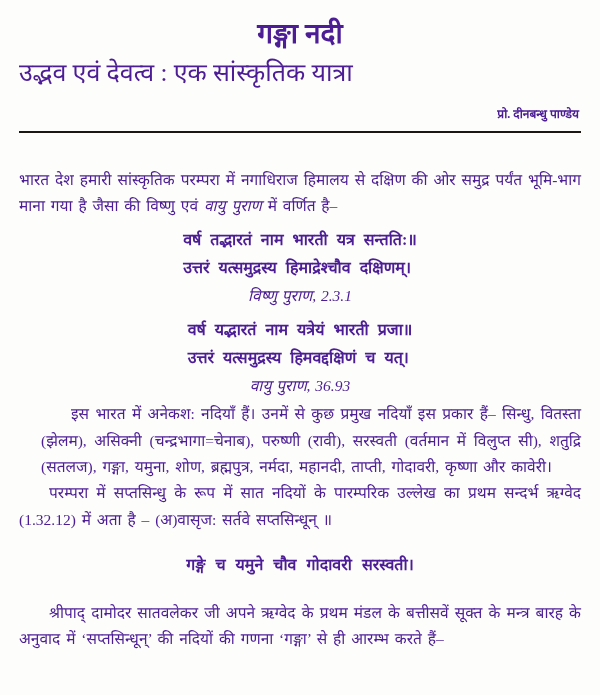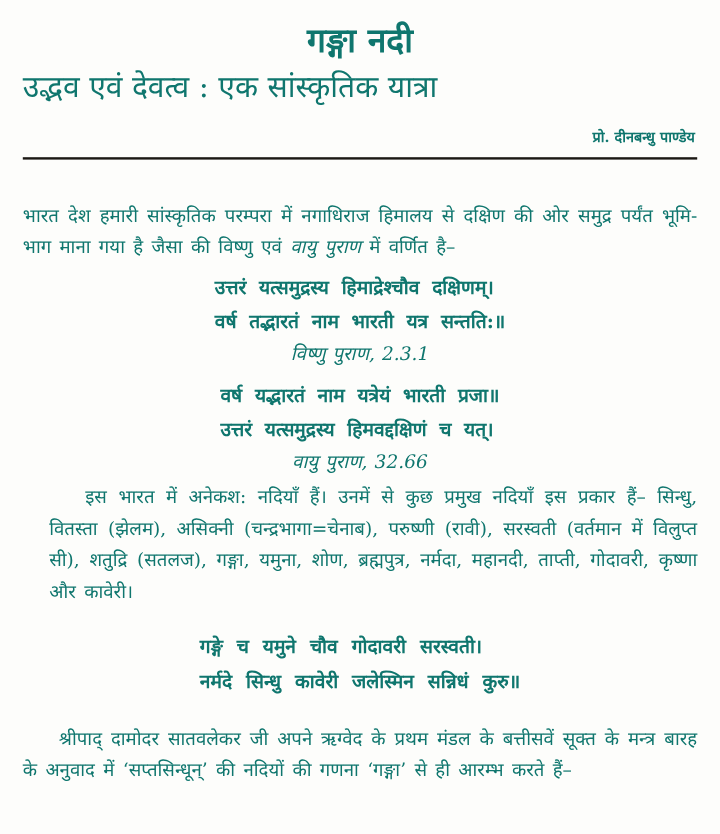--- a/index.html
+++ b/index.html
@@ -7,23 +7,24 @@
   body {
     background: #e8e8e8;
     font-family: "DejaVu Serif", "Liberation Serif", serif;
   }
   .page {
     position: relative;
     width: 600px;
     height: 695px;
     margin: 0 auto;
     background: #fdfdfb;
-    color: #0f766e;
+    color: #4c1d95;
     padding: 10px 19px 0 19px;
     overflow: hidden;
+    font-family: Liberation Serif, serif;
   }
   
   .title {
     margin: 6px 0 0 0;
     text-align: center;
     font-size: 28px;
     font-weight: 700;
     line-height: 1.25;
   }
   .subtitle {
@@ -92,37 +93,37 @@
     <h2 class="subtitle">उद्भव एवं देवत्व : एक सांस्कृतिक यात्रा</h2>
     <div class="author">प्रो. दीनबन्धु पाण्डेय</div>
     <hr class="rule">
   </header>
 
   <main class="doc-body">
 
     <p class="para first"><span>भारत देश हमारी सांस्कृतिक परम्परा में नगाधिराज हिमालय से दक्षिण की ओर समुद्र पर्यंत भूमि-भाग माना गया है जैसा की विष्णु एवं </span><em>वायु पुराण</em><span> में वर्णित है–</span></p>
 
     <div class="verse">
+      <div>वर्ष तद्भारतं नाम भारती यत्र सन्तति:॥</div>
       <div>उत्तरं यत्समुद्रस्य हिमाद्रेश्चौव दक्षिणम्।</div>
-      <div>वर्ष तद्भारतं नाम भारती यत्र सन्तति:॥</div>
       <div class="attr">विष्णु पुराण, 2.3.1</div>
     </div>
 
     <div class="verse">
       <div>वर्ष यद्भारतं नाम यत्रेयं भारती प्रजा॥</div>
       <div>उत्तरं यत्समुद्रस्य हिमवद्दक्षिणं च यत्।</div>
-      <div class="attr">वायु पुराण, 32.66</div>
+      <div class="attr">वायु पुराण, 36.93</div>
     </div>
 
     <p class="para space-above">इस भारत में अनेकश: नदियाँ हैं। उनमें से कुछ प्रमुख नदियाँ इस प्रकार हैं– सिन्धु, वितस्ता (झेलम), असिक्नी (चन्द्रभागा=चेनाब), परुष्णी (रावी), सरस्वती (वर्तमान में विलुप्त सी), शतुद्रि (सतलज), गङ्गा, यमुना, शोण, ब्रह्मपुत्र, नर्मदा, महानदी, ताप्ती, गोदावरी, कृष्णा और कावेरी।</p>
 
+    <p class="para">परम्परा में सप्तसिन्धु के रूप में सात नदियों के पारम्परिक उल्लेख का प्रथम सन्दर्भ ऋग्वेद (1.32.12) में अता है – (अ)वासृज: सर्तवे सप्तसिन्धून् ॥</p>
 
 
     <div class="verse centered">
       <div>गङ्गे च यमुने चौव गोदावरी सरस्वती।</div>
-      <div>नर्मदे सिन्धु कावेरी जलेस्मिन सन्निधं कुरु॥</div>
     </div>
 
     <p class="para last">श्रीपाद् दामोदर सातवलेकर जी अपने ऋग्वेद के प्रथम मंडल के बत्तीसवें सूक्त के मन्त्र बारह के अनुवाद में ‘सप्तसिन्धून्’ की नदियों की गणना ‘गङ्गा’ से ही आरम्भ करते हैं–</p>
 
   </main>
 
 </div>
 
 </body></html>

